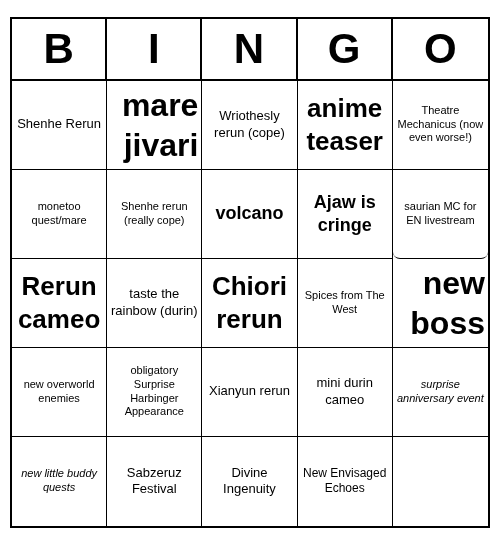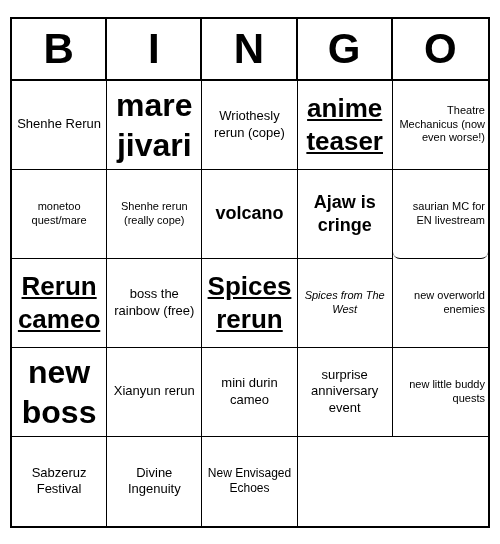--- a/index.html
+++ b/index.html
@@ -43,33 +43,32 @@
       display: flex;
       align-items: center;
       justify-content: center;
       text-align: center;
       padding: 4px 3px;
       font-size: 13px;
       line-height: 1.25;
     }
     .bingo-cell:nth-child(5n) {
       border-right: none;
-      text-align: right;
     }
     .bingo-cell:nth-child(n+21) {
       border-bottom: none;
     }
     .bingo-cell.large-text {
       font-size: 26px;
       font-weight: bold;
-      text-decoration: underline;
     }
     .bingo-cell.xl-text {
       font-size: 32px;
       font-weight: bold;
+      text-align: right;
     }
     .bingo-cell.medium-text {
       font-size: 18px;
       font-weight: bold;
     }
   </style>
 </head>
 <body>
 
 <div class="bingo-card">
@@ -85,26 +84,27 @@
       <div class="bingo-cell xl-text">mare jivari</div>
       <div class="bingo-cell">Wriothesly rerun (cope)</div>
       <div class="bingo-cell large-text">anime teaser</div>
       <div class="bingo-cell" style="font-size: 11px;">Theatre Mechanicus (now even worse!)</div>
       <div class="bingo-cell" style="font-size: 11px;">monetoo quest/mare</div>
       <div class="bingo-cell" style="font-size: 11px;">Shenhe rerun (really cope)</div>
       <div class="bingo-cell medium-text">volcano</div>
       <div class="bingo-cell medium-text">Ajaw is cringe</div>
       <div class="bingo-cell" style="font-size: 11px; border-radius: 7px;">saurian MC for EN livestream</div>
       <div class="bingo-cell large-text">Rerun cameo</div>
-      <div class="bingo-cell">boss the rainbow (free)</div>
-      <div class="bingo-cell large-text">Spices rerun</div>
-      <div class="bingo-cell" style="font-size: 11px; font-style: italic;">Spices from The West</div>
+      <div class="bingo-cell">taste the rainbow (durin)</div>
+      <div class="bingo-cell large-text">Chiori rerun</div>
+      <div class="bingo-cell" style="font-size: 11px;">Spices from The West</div>
+      <div class="bingo-cell xl-text">new boss</div>
       <div class="bingo-cell" style="font-size: 11px;">new overworld enemies</div>
-      <div class="bingo-cell xl-text">new boss</div>
+      <div class="bingo-cell" style="font-size: 11px;">obligatory Surprise Harbinger Appearance</div>
       <div class="bingo-cell">Xianyun rerun</div>
       <div class="bingo-cell">mini durin cameo</div>
-      <div class="bingo-cell" style="font-size: 13px;">surprise anniversary event</div>
-      <div class="bingo-cell" style="font-size: 11px;">new little buddy quests</div>
+      <div class="bingo-cell" style="font-size: 11px; font-style: italic;">surprise anniversary event</div>
+      <div class="bingo-cell" style="font-size: 11px; font-style: italic;">new little buddy quests</div>
       <div class="bingo-cell">Sabzeruz Festival</div>
       <div class="bingo-cell">Divine Ingenuity</div>
       <div class="bingo-cell" style="font-size: 12px;">New Envisaged Echoes</div>
     </div>
 </div>
 
 </body></html>

